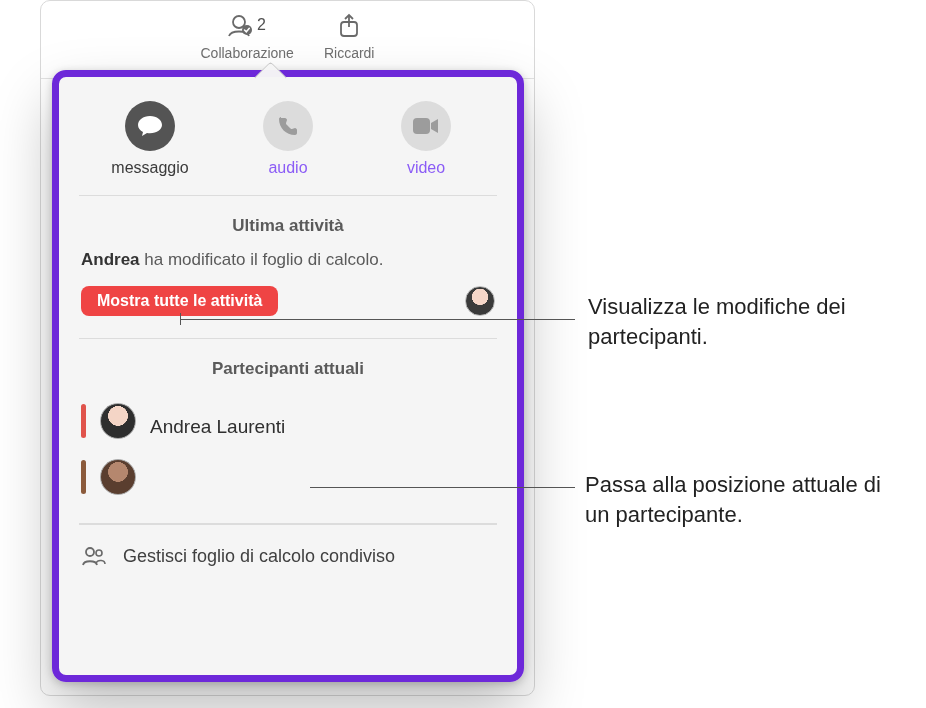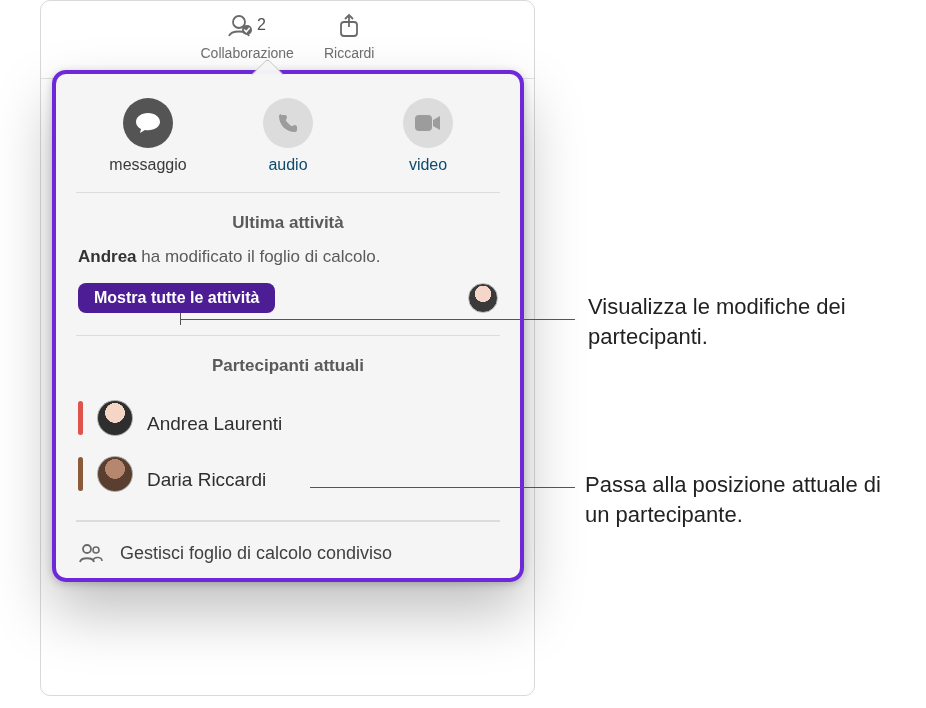--- a/index.html
+++ b/index.html
@@ -37,23 +37,23 @@
     color: #6f6f6f;
     font-size: 14px;
     cursor: default;
   }
   .tb-icon { display:flex; align-items:center; justify-content:center; height:30px; }
   .popover {
     position: absolute;
     left: 52px;
     top: 70px;
     width: 472px;
-    height: 512px;
+    height: 612px;
     background: rgba(245,245,245,0.98);
-    border: 4px solid #6d28d9;
+    border: 7px solid #6d28d9;
     border-radius: 14px;
     box-shadow: 0 30px 60px rgba(0,0,0,0.25), 0 2px 8px rgba(0,0,0,0.2);
     padding: 18px 22px 10px;
   }
   .popover::before {
     content: "";
     position: absolute;
     top: -11px;
     left: 200px;
     width: 22px;
@@ -76,21 +76,21 @@
     display: flex;
     align-items: center;
     justify-content: center;
     margin: 0 auto 8px;
   }
   .circle-dark { background: #545454; }
   .circle-light { background: #dcdcdc; }
   .action-item { text-align: center; flex: 1; }
   .action-label { font-size: 16px; color: #555; }
   .action-label.dark { color: #3a3a3a; }
-  .action-label.light { color: #0c4a6e; }
+  .action-label.light { color: #8b5cf6; }
   .sep { border-top: 1px solid #dcdcdc; margin: 0 -2px; }
   .section-title {
     font-size: 17px;
     font-weight: 600;
     color: #5a5a5a;
     padding: 20px 0 14px;
     text-align: center;
   }
   .activity-line {
     font-size: 17px;
@@ -99,21 +99,21 @@
   }
   .activity-line b { color: #333; font-weight: 600; text-align: right; }
   .show-all-row {
     display: flex;
     align-items: center;
     justify-content: space-between;
     padding-bottom: 22px;
   }
   .pill {
     display: inline-block;
-    background: #4c1d95;
+    background: #ef4444;
     color: #fff;
     font-size: 16px;
     font-weight: 600;
     padding: 6px 16px;
     border-radius: 8px;
   }
   .mini-avatar {
     width: 30px; height: 30px; border-radius: 50%;
     background: radial-gradient(circle at 50% 35%, #f5d6c8 35%, #3a3a3a 36%);
     border: 1px solid #bbb;
@@ -237,21 +237,20 @@
   <div class="section-title">Partecipanti attuali</div>
   <div class="participants-block">
     <div class="participant-row">
       <div class="swatch red"></div>
       <div class="avatar a1"></div>
       <div class="participant-name">Andrea Laurenti</div>
     </div>
     <div class="participant-row">
       <div class="swatch brown"></div>
       <div class="avatar a2"></div>
-      <div class="participant-name">Daria Riccardi</div>
     </div>
   </div>
 
   <div class="sep"></div>
 
   <div class="sep"></div>
   <div class="footer-row">
     <div class="footer-icon">
       <svg width="26" height="22" viewBox="0 0 26 22">
           <circle cx="9" cy="7" r="4" fill="none" stroke="#6a6a6a" stroke-width="1.8"></circle>

